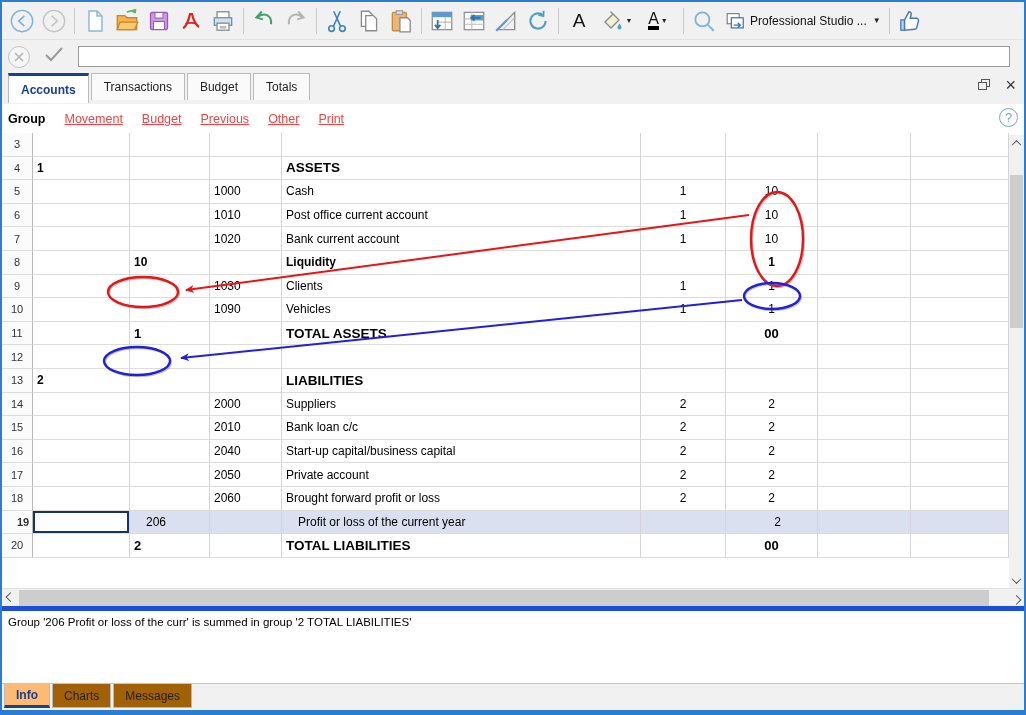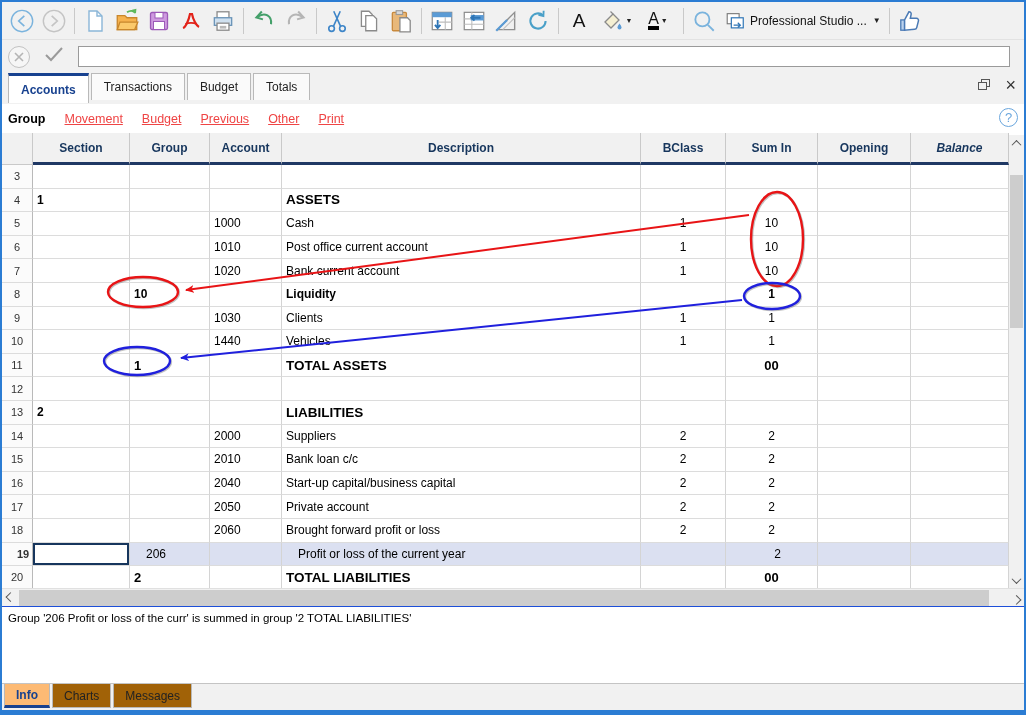--- a/index.html
+++ b/index.html
@@ -100,21 +100,21 @@
   #vthumb { position:absolute; left:1px; top:40px; width:13px; height:153px; background:#cdcdcd; }
   #hscroll { position:absolute; left:2px; top:588px; width:1022px; height:18px;
     background:#f1f1f1; border-top:1px solid #e0e0e0; }
   #hscroll .sbtn { position:absolute; top:0; width:16px; height:18px; display:flex;
     align-items:center; justify-content:center; }
   #hscroll .sbtn.left { left:0; } #hscroll .sbtn.right { right:0; }
   #hthumb { position:absolute; left:17px; top:1px; width:970px; height:16px; background:#cdcdcd; }
 
   
   #infopanel { position:absolute; left:2px; top:606px; width:1022px; height:77px;
-    background:#fff; border-top:1px solid #1d4ed8; padding:5px 6px; font-size:11.5px; color:#000; }
+    background:#fff; border-top:5px solid #1d4ed8; padding:5px 6px; font-size:11.5px; color:#000; }
 
   
   #bottombar { position:absolute; left:2px; top:683px; width:1022px; height:27px;
     background:#f1f1f1; border-top:1px solid #c4c4c4; display:flex; align-items:stretch;
     padding-left:2px; }
   .btab { display:flex; align-items:center; padding:0 11px; font-size:12px; color:#222;
     border:1px solid #b9b9b9; border-top:none; background:#a16207; margin-right:2px; height:24px; }
   .btab.active { background:#fdba74; color:#17418f; font-weight:bold; border-bottom:3px solid #17418f; }
 
   
@@ -316,32 +316,20 @@
       <a class="vlink">Budget</a>
       <a class="vlink">Previous</a>
       <a class="vlink">Other</a>
       <a class="vlink">Print</a>
       <div id="helpbtn">
       <span>?</span>
     </div>
   </div>
 
   <div id="grid">
-    <div id="grid-header">
-      <div class="cell col-rownum"></div>
-
-    <div class="cell col-section">Section</div>
-        <div class="cell col-group">Group</div>
-        <div class="cell col-account">Account</div>
-        <div class="cell col-desc">Description</div>
-        <div class="cell col-bclass">BClass</div>
-        <div class="cell col-sumin">Sum In</div>
-        <div class="cell col-opening">Opening</div>
-        <div class="cell col-balance">Balance</div>
-      </div>
     <div id="grid-body">
 
     <div class="grid-row">
           <div class="cell col-rownum">3</div>
           <div class="cell col-section"></div>
           <div class="cell col-group"></div>
           <div class="cell col-account"></div>
           <div class="cell col-desc"></div>
           <div class="cell col-bclass"></div>
           <div class="cell col-sumin"></div>
@@ -411,21 +399,21 @@
           <div class="cell col-desc">Clients</div>
           <div class="cell col-bclass">1</div>
           <div class="cell col-sumin">1</div>
           <div class="cell col-opening"></div>
           <div class="cell col-balance"></div>
         </div>
         <div class="grid-row">
           <div class="cell col-rownum">10</div>
           <div class="cell col-section"></div>
           <div class="cell col-group"></div>
-          <div class="cell col-account">1440</div>
+          <div class="cell col-account">1090</div>
           <div class="cell col-desc">Vehicles</div>
           <div class="cell col-bclass">1</div>
           <div class="cell col-sumin">1</div>
           <div class="cell col-opening"></div>
           <div class="cell col-balance"></div>
         </div>
         <div class="grid-row">
           <div class="cell col-rownum">11</div>
           <div class="cell col-section bold"></div>
           <div class="cell col-group bold totalnum">1</div>

